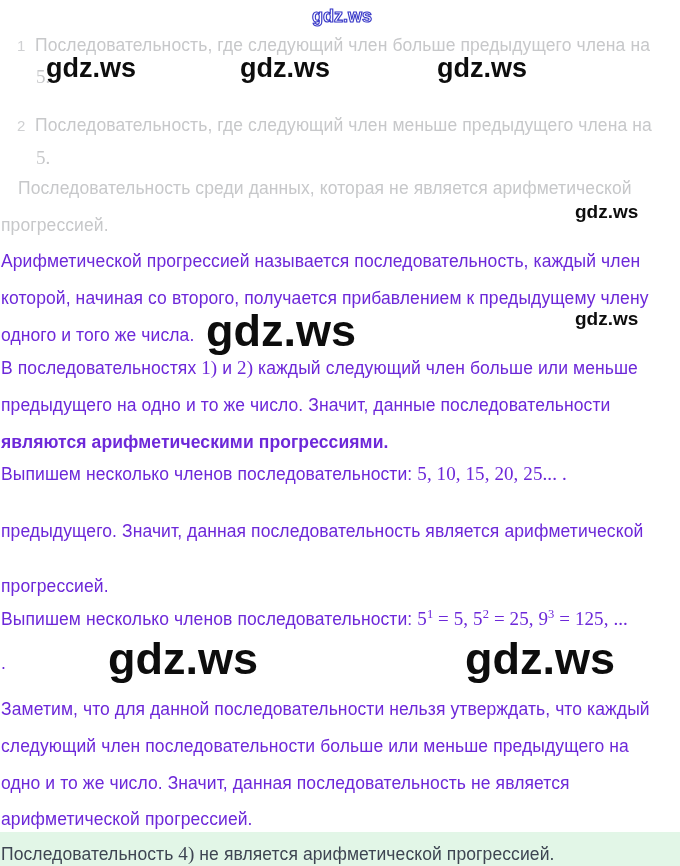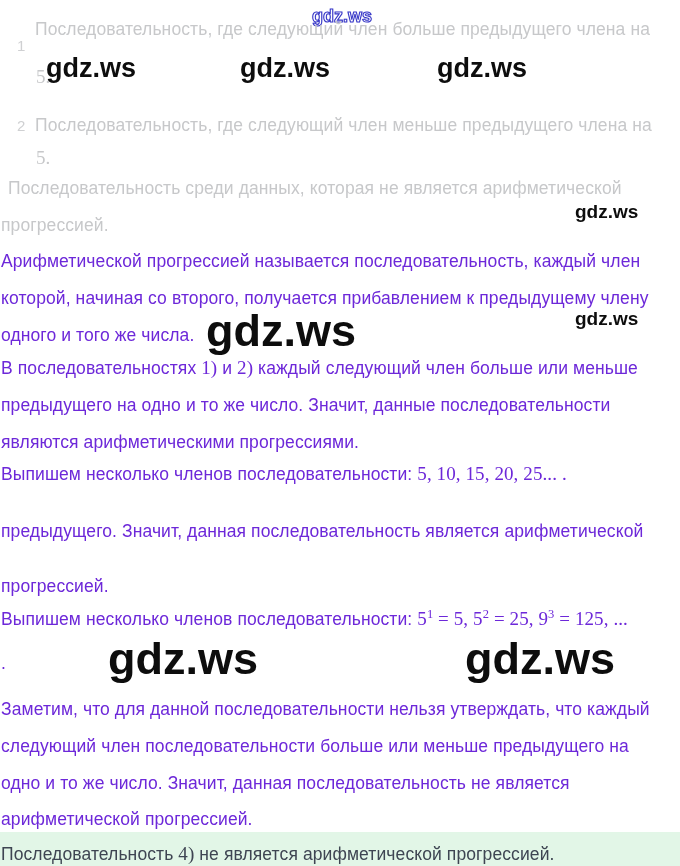--- a/index.html
+++ b/index.html
@@ -46,46 +46,46 @@
   }
 </style>
 </head>
 <body>
 
 <div class="page">
 
   <div class="wm wm-top" style="left:312px; top:7px;">gdz.ws</div>
 
   <div class="num" style="left:17px; top:37px;">1</div>
-  <div class="line gray" style="left:35px; top:18px;">Последовательность, где следующий член больше предыдущего члена на</div>
+  <div class="line gray" style="left:35px; top:34px;">Последовательность, где следующий член больше предыдущего члена на</div>
   <div class="line gray serif" style="left:36px; top:66px;">5.</div>
 
   <div class="wm wm-mid" style="left:46px; top:55px;">gdz.ws</div>
   <div class="wm wm-mid" style="left:240px; top:55px;">gdz.ws</div>
   <div class="wm wm-mid" style="left:437px; top:55px;">gdz.ws</div>
 
   <div class="num" style="left:17px; top:117px;">2</div>
   <div class="line gray" style="left:35px; top:114px;">Последовательность, где следующий член меньше предыдущего члена на</div>
   <div class="line gray serif" style="left:36px; top:147px;">5.</div>
 
-  <div class="line gray" style="left:0; top:177px;padding-left:8px;">Последовательность среди данных, которая не является арифметической</div>
+  <div class="line gray" style="left:10px; top:177px;padding-left:8px;">Последовательность среди данных, которая не является арифметической</div>
   <div class="wm wm-small" style="left:575px; top:202px;">gdz.ws</div>
   <div class="line gray" style="left:1px; top:214px;">прогрессией.</div>
 
   <div class="line" style="left:1px; top:250px;">Арифметической прогрессией называется последовательность, каждый член</div>
   <div class="line" style="left:1px; top:287px;">которой, начиная со второго, получается прибавлением к предыдущему члену</div>
   <div class="wm wm-small" style="left:575px; top:309px;">gdz.ws</div>
   <div class="line" style="left:1px; top:324px;">одного и того же числа.</div>
   <div class="wm wm-big" style="left:206px; top:308px;">gdz.ws</div>
 
   <div class="line" style="left:1px; top:357px;">
     <span>В последовательностях </span><span class="serif-part">1)</span><span> и </span><span class="serif-part">2)</span><span> каждый следующий член больше или меньше</span>
   </div>
   <div class="line" style="left:1px; top:394px;">предыдущего на одно и то же число. Значит, данные последовательности</div>
-  <div class="line" style="left:1px; top:431px;">являются арифметическими прогрессиями.</div>
+  <div class="line" style="left:1px; top:431px;font-weight:bold;">являются арифметическими прогрессиями.</div>
 
   <div class="line" style="left:1px; top:463px;">
     <span>Выпишем несколько членов последовательности: </span><span class="serif-part">5, 10, 15, 20, 25... .</span>
   </div>
 
   <div class="line" style="left:1px; top:520px;">предыдущего. Значит, данная последовательность является арифметической</div>
   <div class="line" style="left:1px; top:575px;">прогрессией.</div>
 
   <div class="line" style="left:1px; top:608px;">
     <span>Выпишем несколько членов последовательности: </span><span class="serif-part">5</span><span class="sup">1</span><span class="serif-part"> = 5, 5</span><span class="sup">2</span><span class="serif-part"> = 25, 9</span><span class="sup">3</span><span class="serif-part"> = 125, ...</span>

